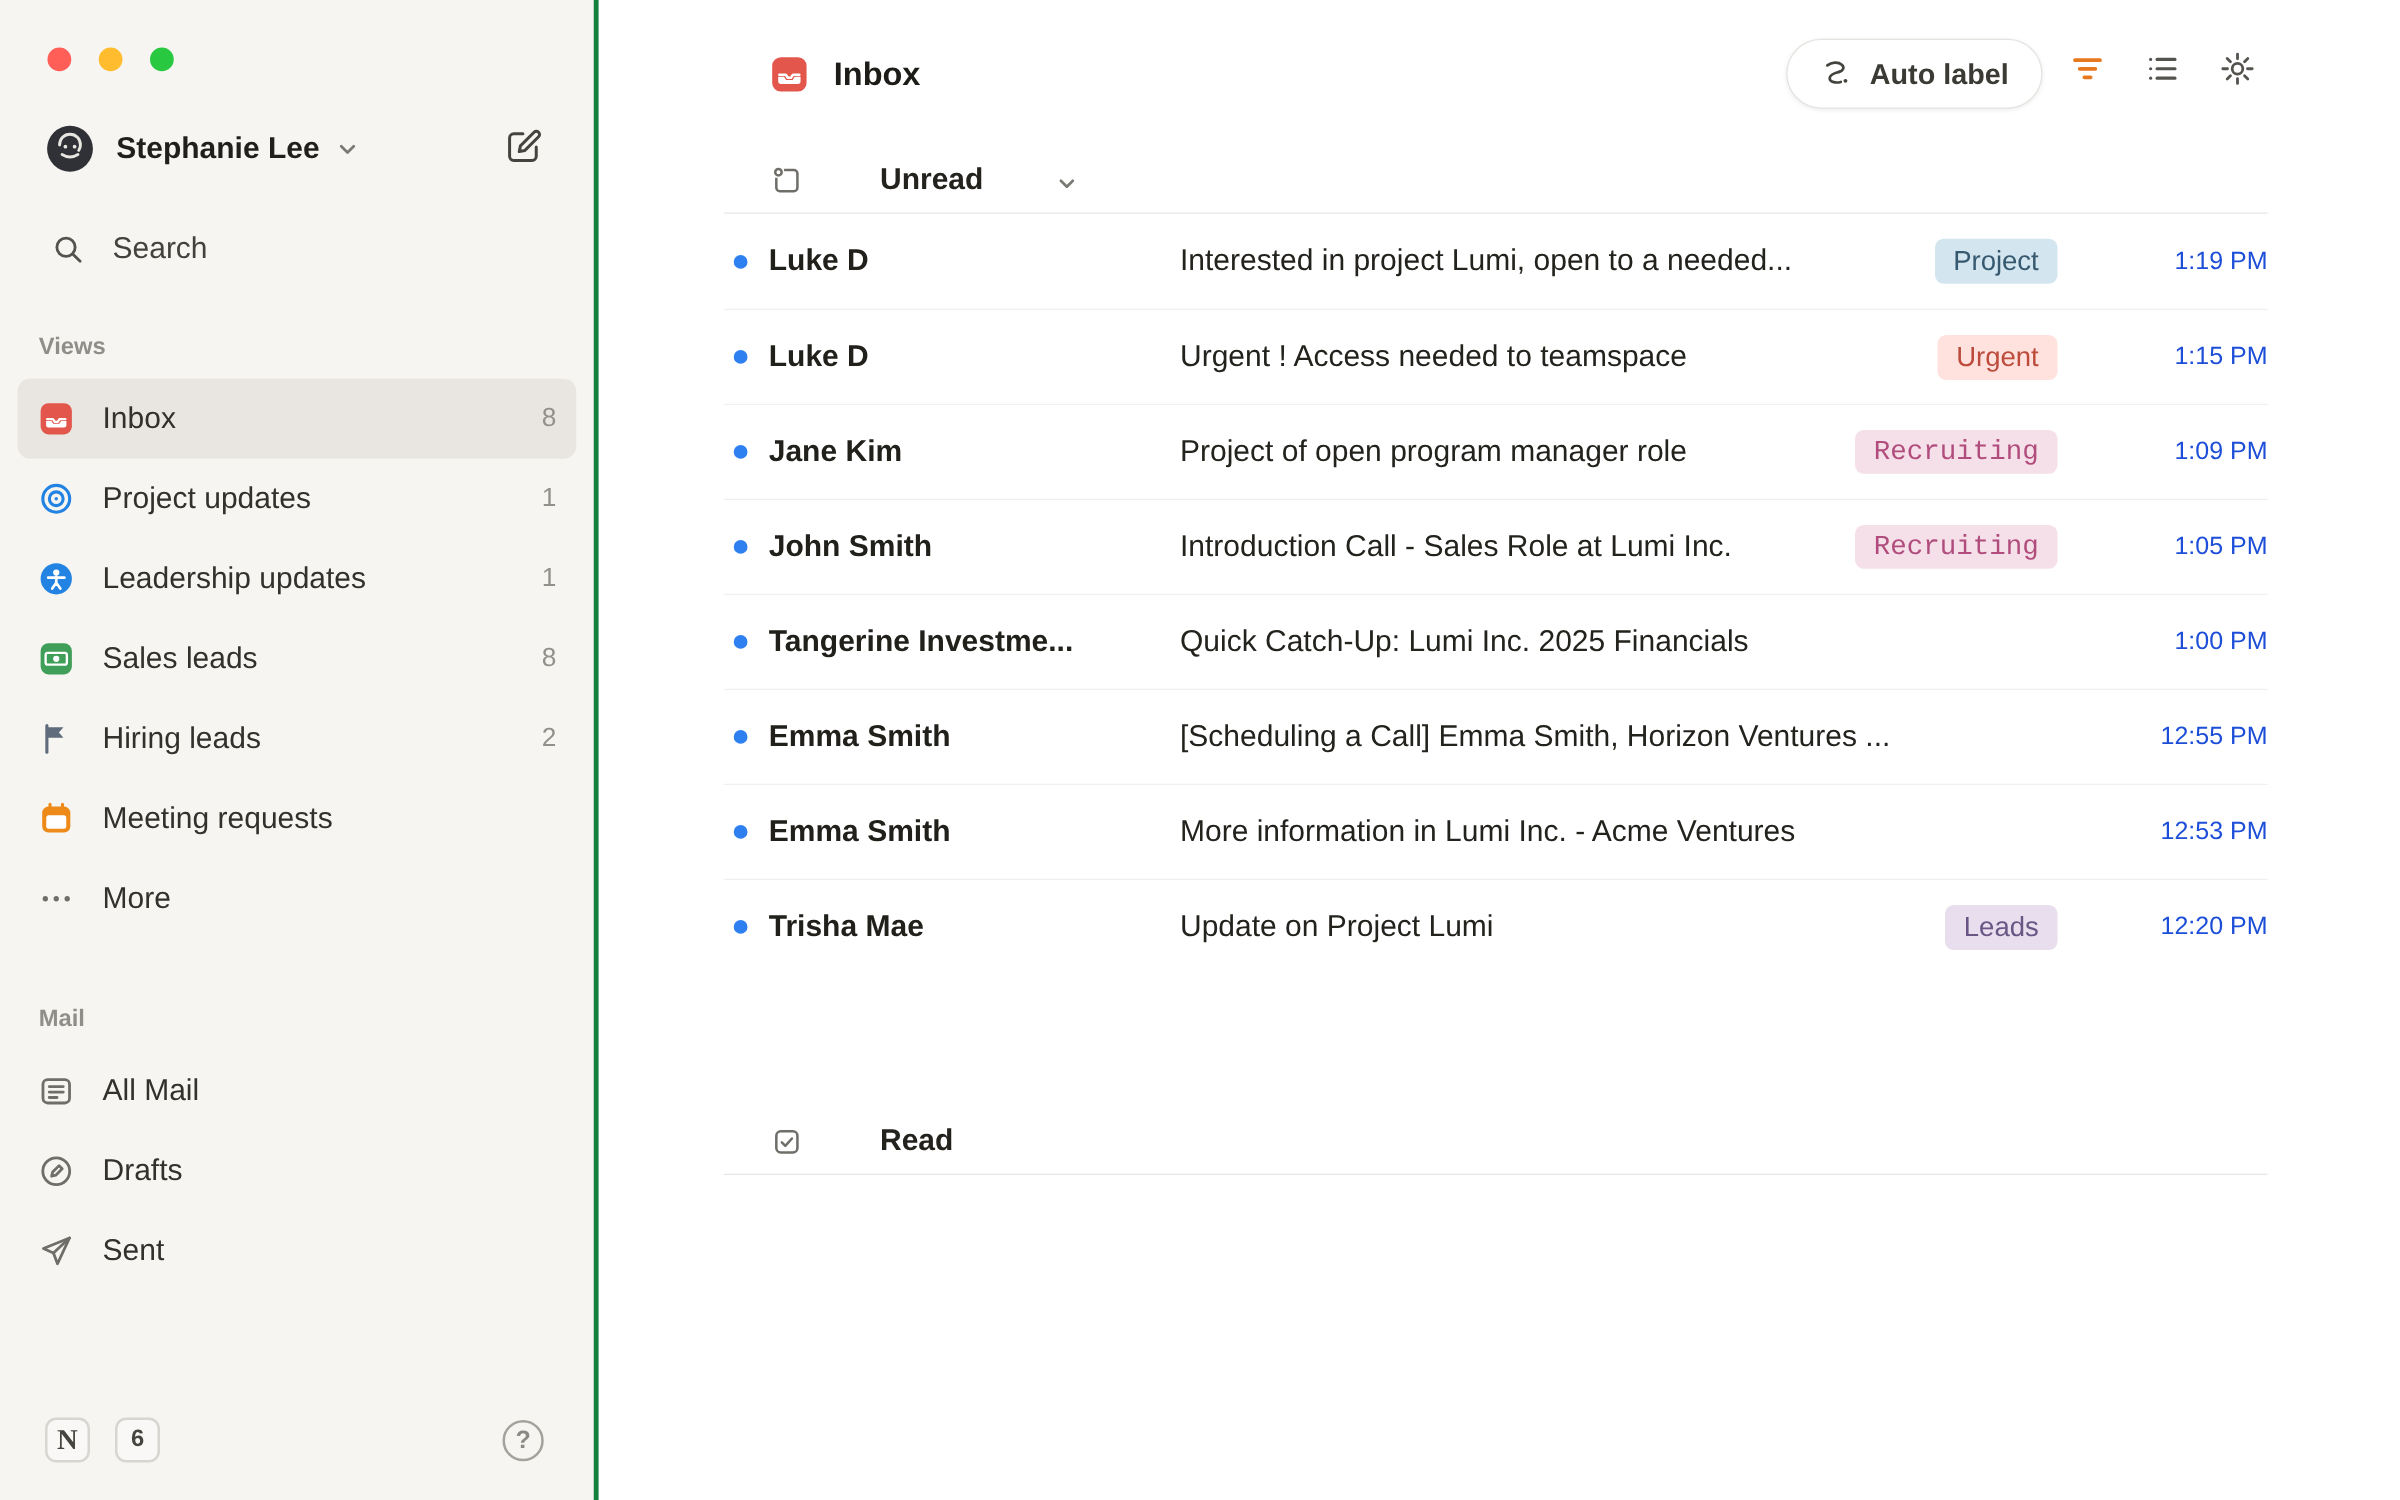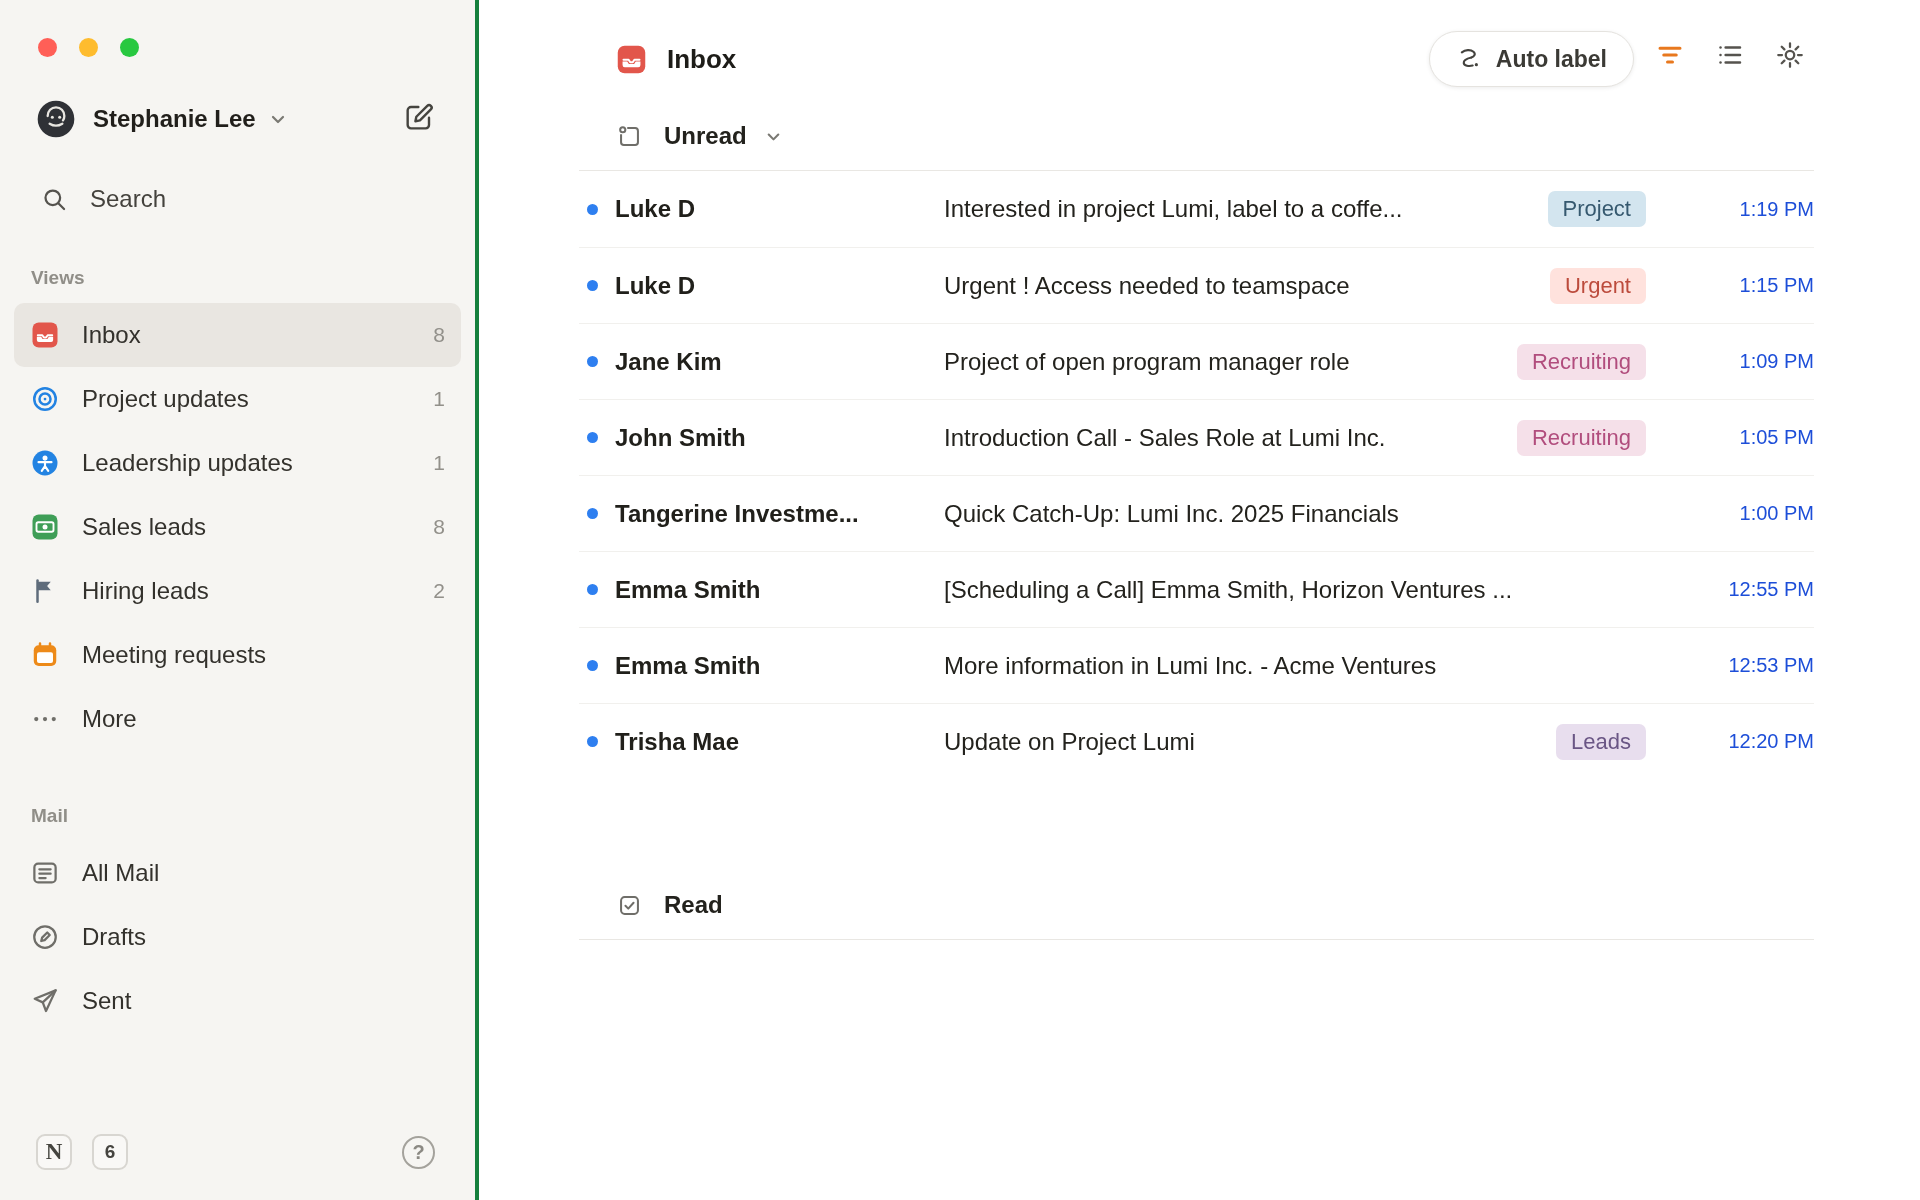--- a/index.html
+++ b/index.html
@@ -65,39 +65,39 @@
   .header-actions { margin-left:auto; display:flex; }
   .auto-label-btn { display:flex; align-items:center; gap:13px; height:56px; padding:0 26px;
                     border-radius:28px; border:1px solid #e5e3df; background:#fff;
                     box-shadow:0 1px 4px rgba(0,0,0,.08);
                     font-family:inherit; font-size:23px; font-weight:600; color:#3b3a35; }
   .auto-label-btn .w-icon { width:27px; height:27px; display:flex; }
   .icon-btn { width:48px; height:48px; margin-left:12px; display:flex; align-items:center; justify-content:center;
               border:none; background:none; padding:0; }
   .icon-btn svg { width:30px; height:30px; }
 
-  .section-row { display:flex; align-items:center; padding-left:37px; height:44px; }
+  .section-row { display:flex; align-items:flex-end; padding-left:37px; height:44px;gap:40px; }
   .section-row.unread-row { margin-top:24px; }
   .section-row.read-row { margin-top:104px; }
   .sec-icon { width:27px; height:27px; display:flex; }
   .sec-icon svg { width:100%; height:100%; }
   .section-label { font-size:24px; font-weight:700; color:#23221d; margin-left:21px; }
   .sec-chevron { width:23px; height:23px; margin-left:15px; display:flex; }
   .divider { height:1px; background:#e9e7e3; margin-top:12px; flex:none; }
 
   .email-row { display:flex; align-items:center; height:76px; }
   .email-row + .email-row { border-top:1px solid #f1f0ed; }
   .unread-dot { width:11px; height:11px; border-radius:50%; background:#2e7ff0; margin-left:8px; flex:none; }
   .sender { width:329px; margin-left:17px; flex:none; font-size:24px; font-weight:700; color:#21201b;
             white-space:nowrap; overflow:hidden; }
   .subject { flex:1; min-width:0; font-size:24px; color:#23221d; white-space:nowrap; overflow:hidden; }
   .badge { margin-left:24px; flex:none; font-size:22px; padding:5px 15px; border-radius:7px; white-space:nowrap; }
   .badge-blue   { background:#d3e5ef; color:#36596f; }
   .badge-red    { background:#ffe2dd; color:#bc4b3c; }
-  .badge-pink   { background:#f5e0e9; color:#b14d7d; }
+  .badge-pink   { background:#f5e0e9; color:#b14d7d;font-family:Liberation Mono, monospace; }
   .badge-purple { background:#e8deee; color:#6a5685; }
   .time { flex:none; width:134px; margin-left:34px; text-align:right; font-size:20px; color:#1d4ed8; }
 </style>
 </head>
 <body>
 
 <div class="app">
 
   <aside class="sidebar">
 
@@ -329,21 +329,21 @@
             <path d="m7 10 5 5 5-5"></path>
           </svg>
       </span>
     </div>
     <div class="divider"></div>
 
     <div class="email-list" id="email-list">
         <div class="email-row">
           <span class="unread-dot"></span>
           <span class="sender">Luke D</span>
-          <span class="subject">Interested in project Lumi, label to a coffe...</span>
+          <span class="subject">Interested in project Lumi, open to a needed...</span>
           <span class="badge badge-blue">Project</span>
           <span class="time">1:19 PM</span>
         </div>
         <div class="email-row">
           <span class="unread-dot"></span>
           <span class="sender">Luke D</span>
           <span class="subject">Urgent ! Access needed to teamspace</span>
           <span class="badge badge-red">Urgent</span>
           <span class="time">1:15 PM</span>
         </div>

